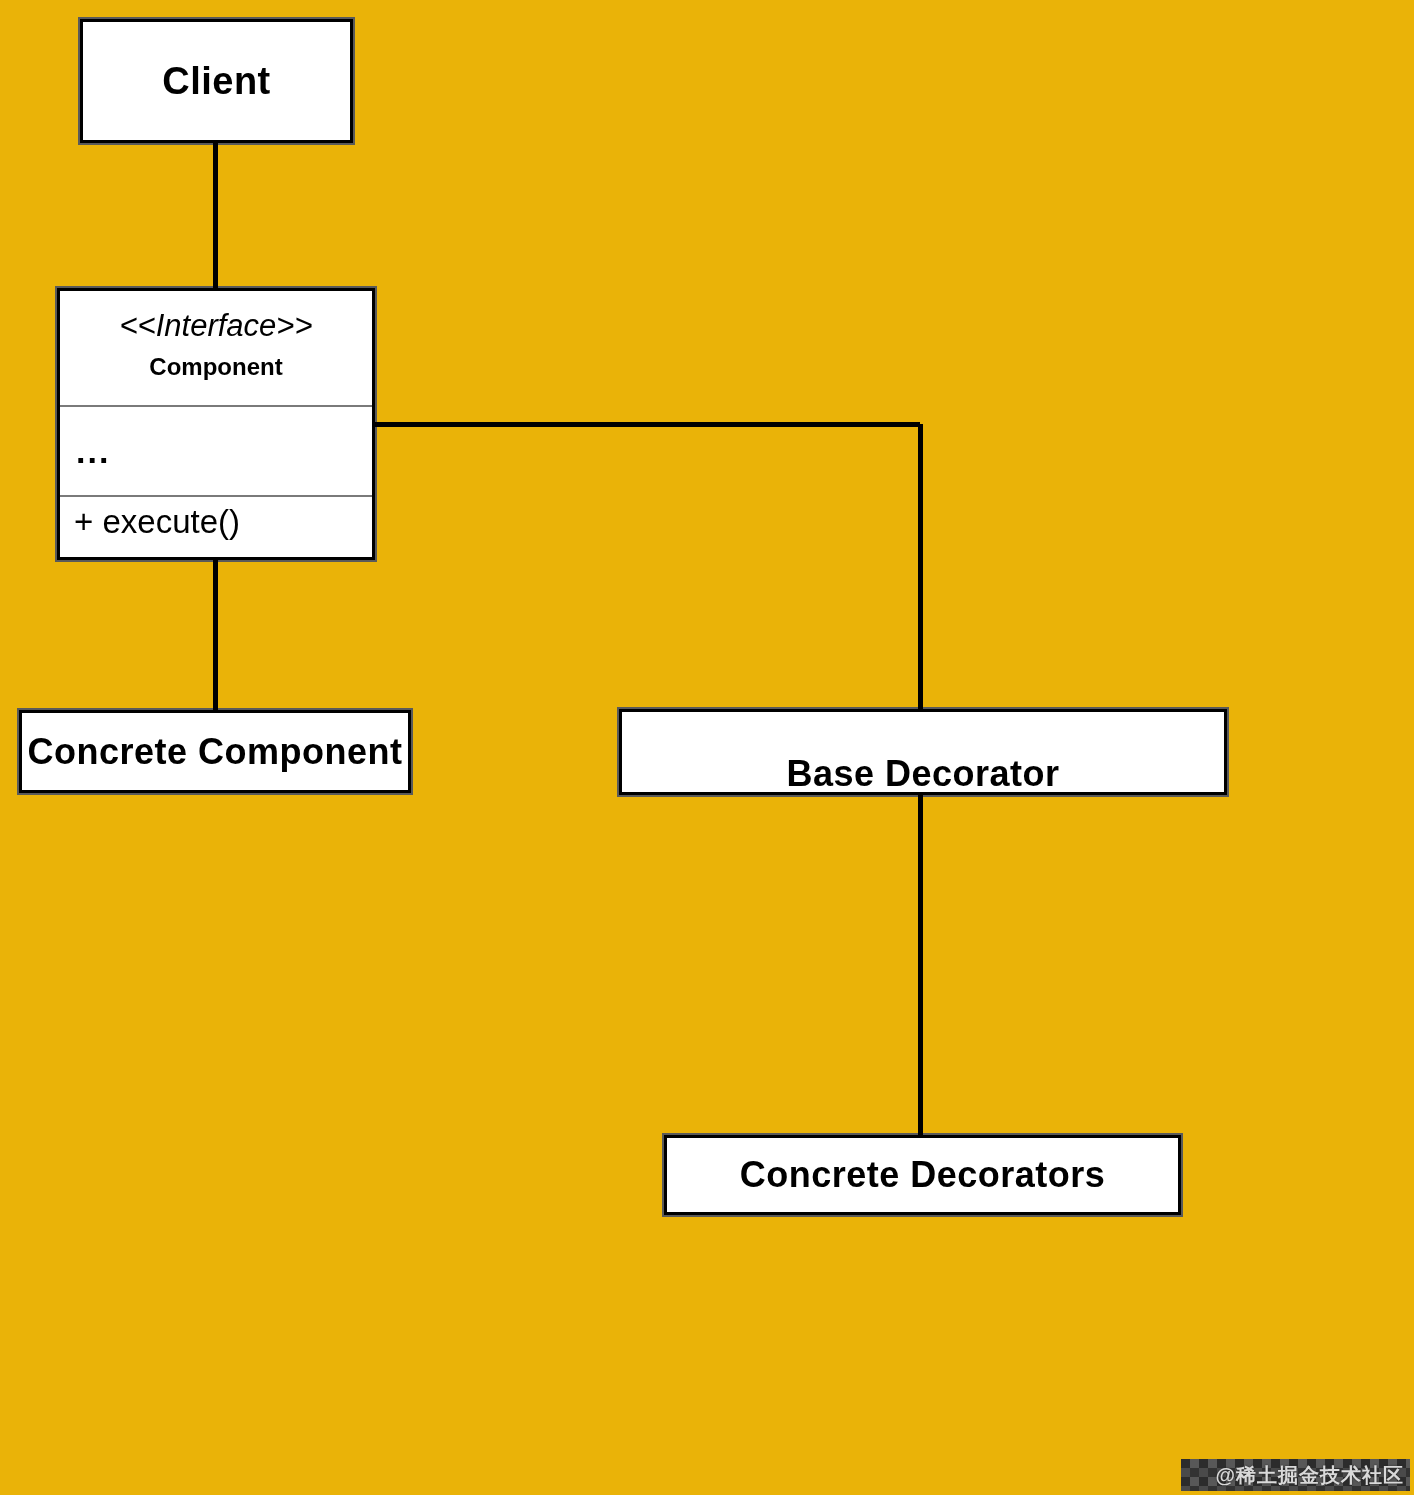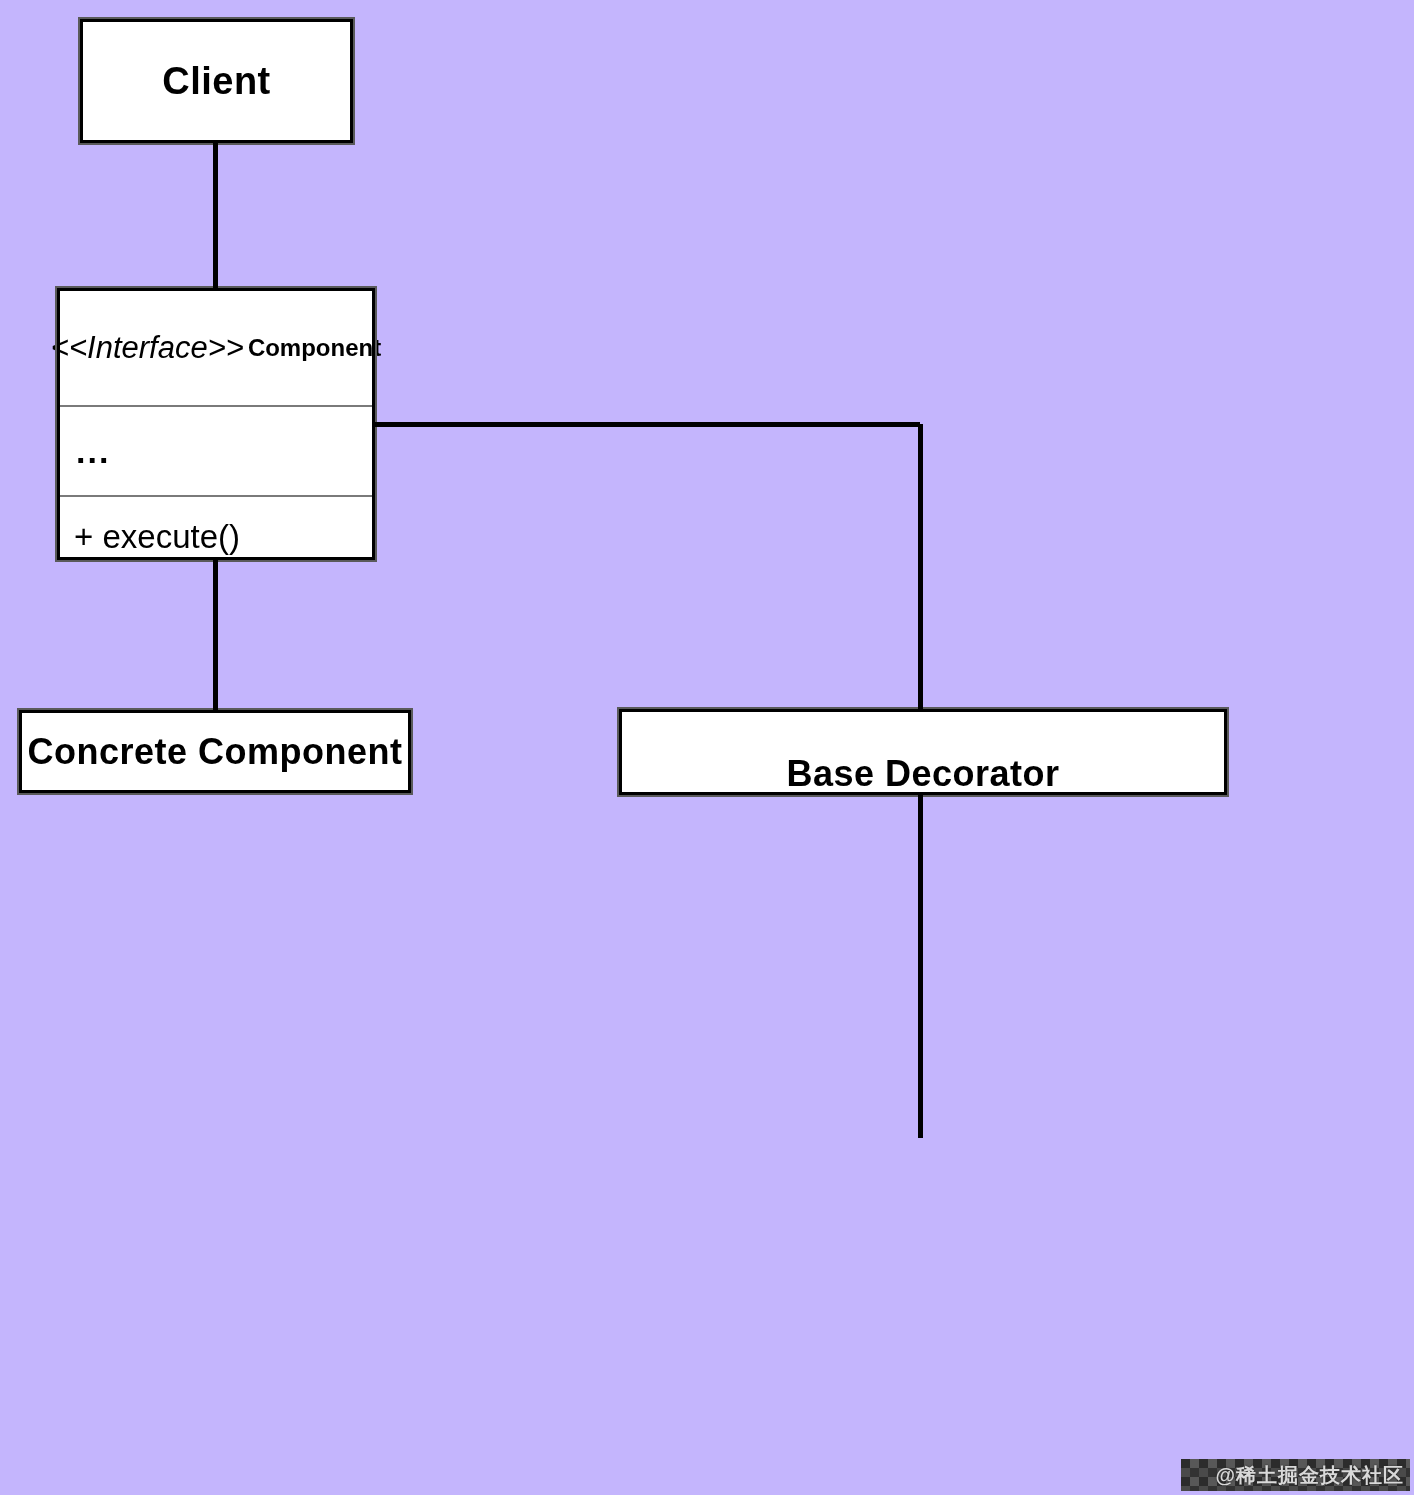--- a/index.html
+++ b/index.html
@@ -4,21 +4,21 @@
 <style>
   html, body {
     margin: 0;
     padding: 0;
     background: #000;
   }
   .canvas {
     position: relative;
     width: 1414px;
     height: 1495px;
-    background: #c4b5fd;
+    background: #eab308;
     overflow: hidden;
     font-family: "Liberation Sans", sans-serif;
   }
 
   
   .uml-box {
     position: absolute;
     box-sizing: border-box;
     background: #ffffff;
     border: 3px solid #000000;
@@ -44,20 +44,21 @@
   .component-box {
     left: 57px; top: 288px; width: 318px; height: 272px;
     display: flex;
     flex-direction: column;
   }
   .compartment { box-sizing: border-box; }
   .comp-title {
     flex: 0 0 116px;
     border-bottom: 2px solid #7a7a7a;
     display: flex;
+    flex-direction: column;
     align-items: center;
     justify-content: center;
     gap: 4px;
   }
   .stereotype { font-style: italic; font-size: 31px; line-height: 34px; }
   .class-name { font-weight: bold;  font-size: 24px; line-height: 40px; }
   .comp-fields {
     flex: 0 0 90px;
     border-bottom: 2px solid #7a7a7a;
     display: flex;
@@ -65,21 +66,21 @@
     padding-left: 16px;
     font-size: 34px;
     font-weight: bold;
     letter-spacing: 2px;
   }
   .comp-methods {
     flex: 1 1 auto;
     display: flex;
     align-items: flex-end;
     padding-left: 14px;
-    padding-bottom: 1px;
+    padding-bottom: 16px;
     font-size: 33px;
   }
 
   .concrete-component-box            { left: 19px;  top: 710px;  width: 392px; height: 83px; }
   .concrete-component-box .box-title { font-size: 36px; }
 
   .base-decorator-box            { left: 619px; top: 709px;  width: 608px; height: 86px; }
   .base-decorator-box .box-title { font-size: 36px; margin-top: 44px; }
 
   .concrete-decorators-box            { left: 664px; top: 1135px; width: 517px; height: 80px; }
@@ -149,18 +150,21 @@
   </div>
 
   <div class="uml-box label-box concrete-component-box">
     <div class="box-title">Concrete Component</div>
   </div>
 
   <div class="uml-box label-box base-decorator-box">
     <div class="box-title">Base Decorator</div>
   </div>
 
+  <div class="uml-box label-box concrete-decorators-box">
+    <div class="box-title">Concrete Decorators</div>
+  </div>
 
   <div class="watermark">
     <span>@稀土掘金技术社区</span>
   </div>
 
 </div>
 
 </body></html>

